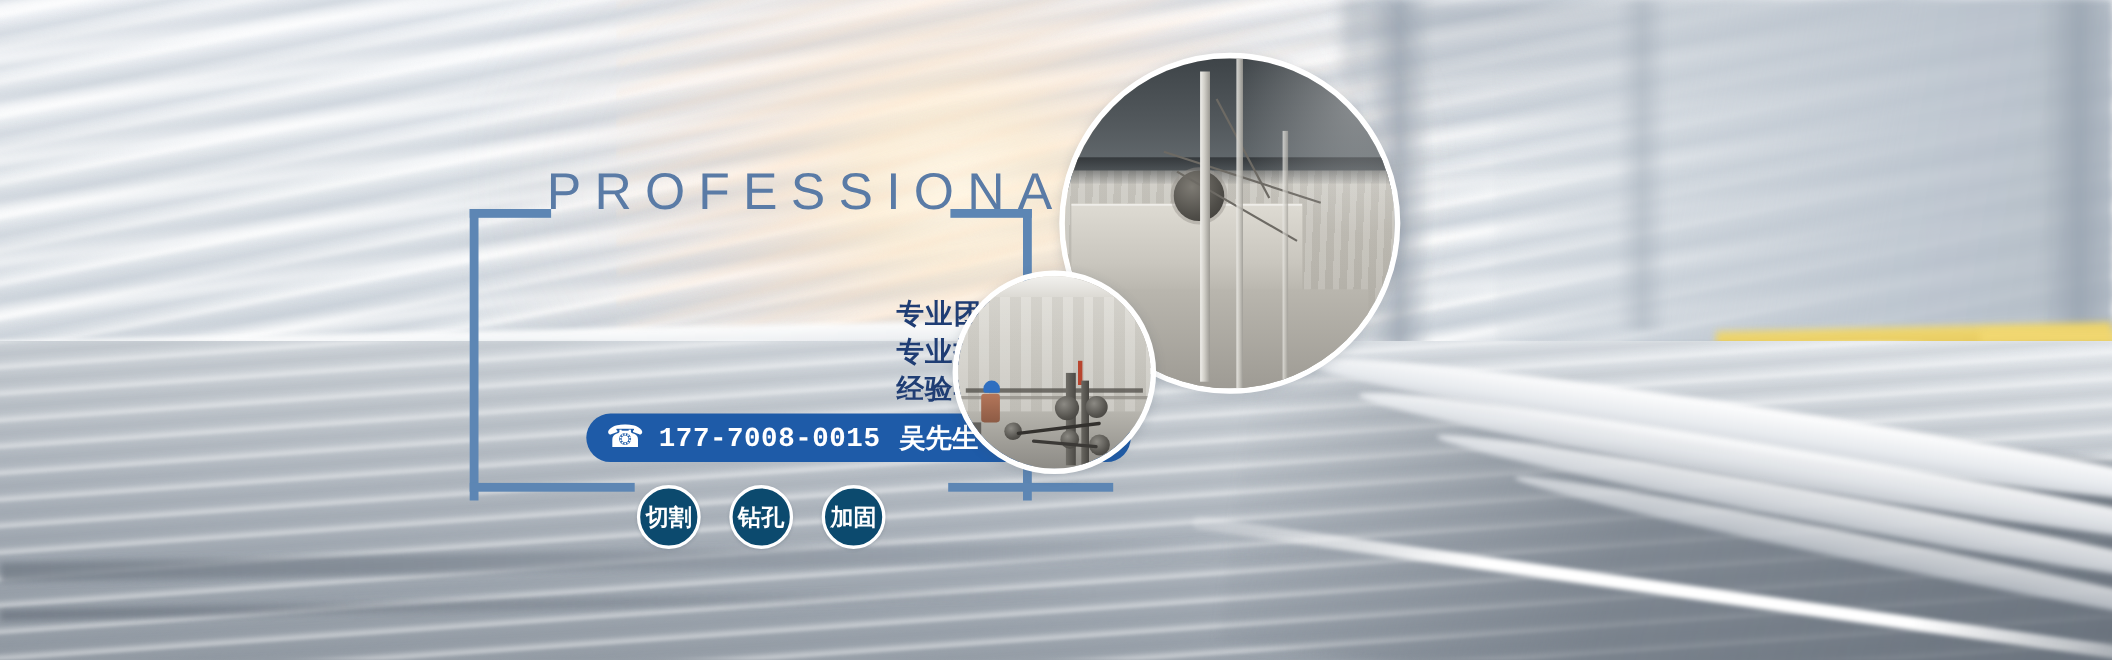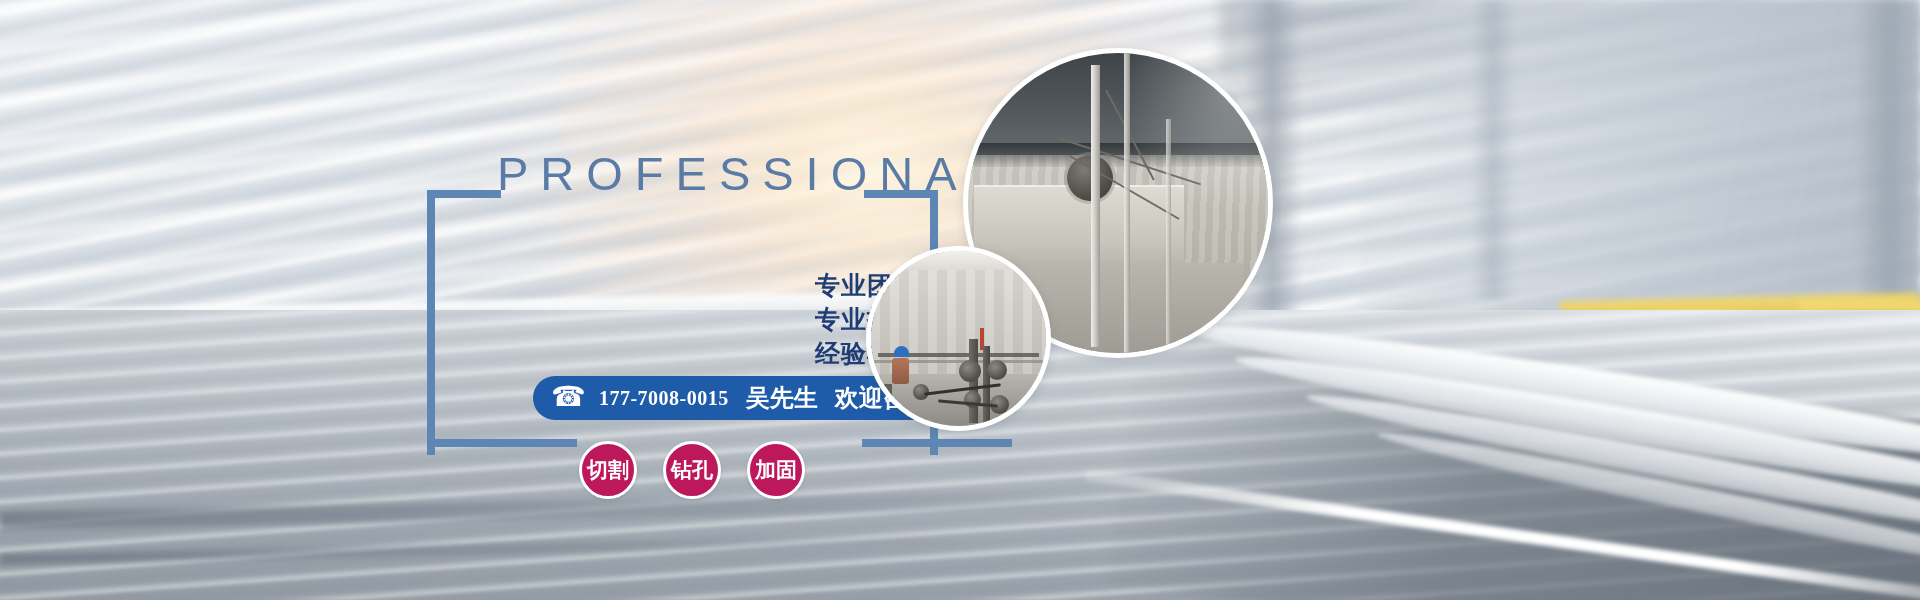--- a/index.html
+++ b/index.html
@@ -274,40 +274,40 @@
     background:#1e5ba8;
     border-radius:22px;
     color:#ffffff;
     white-space:nowrap;
   }
   .phone-icon{
     font-size:28px; line-height:1; color:#ffffff;
     display:inline-block; transform:translateY(-1px);
   }
   .phone-number{
-    font-size:20px; font-weight:bold; letter-spacing:.5px;
-    font-family:Liberation Serif, serif;
+    font-size:25px; font-weight:bold; letter-spacing:.5px;
+    font-family:Liberation Mono, monospace;
   }
   .phone-name{
     font-size:24px; font-weight:bold; margin-left:4px;
     font-family:"DejaVu Sans","Liberation Sans",sans-serif;
   }
   .phone-cta{
     font-size:24px; font-weight:bold; margin-left:4px;
     font-family:"DejaVu Sans","Liberation Sans",sans-serif;
   }
 
   
   .circles{
     position:absolute; left:579px; top:441px;
     display:flex; gap:26px;
   }
   .circle{
     width:58px; height:58px; border-radius:50%;
-    background:#be185d;
+    background:#0c4a6e;
     border:3px solid #ffffff;
     display:flex; align-items:center; justify-content:center;
     color:#ffffff;
     font-size:21px; font-weight:bold;
     letter-spacing:0;
     font-family:"DejaVu Sans","Liberation Sans",sans-serif;
     box-shadow:0 1px 3px rgba(40,60,85,.18);
   }
 
   

